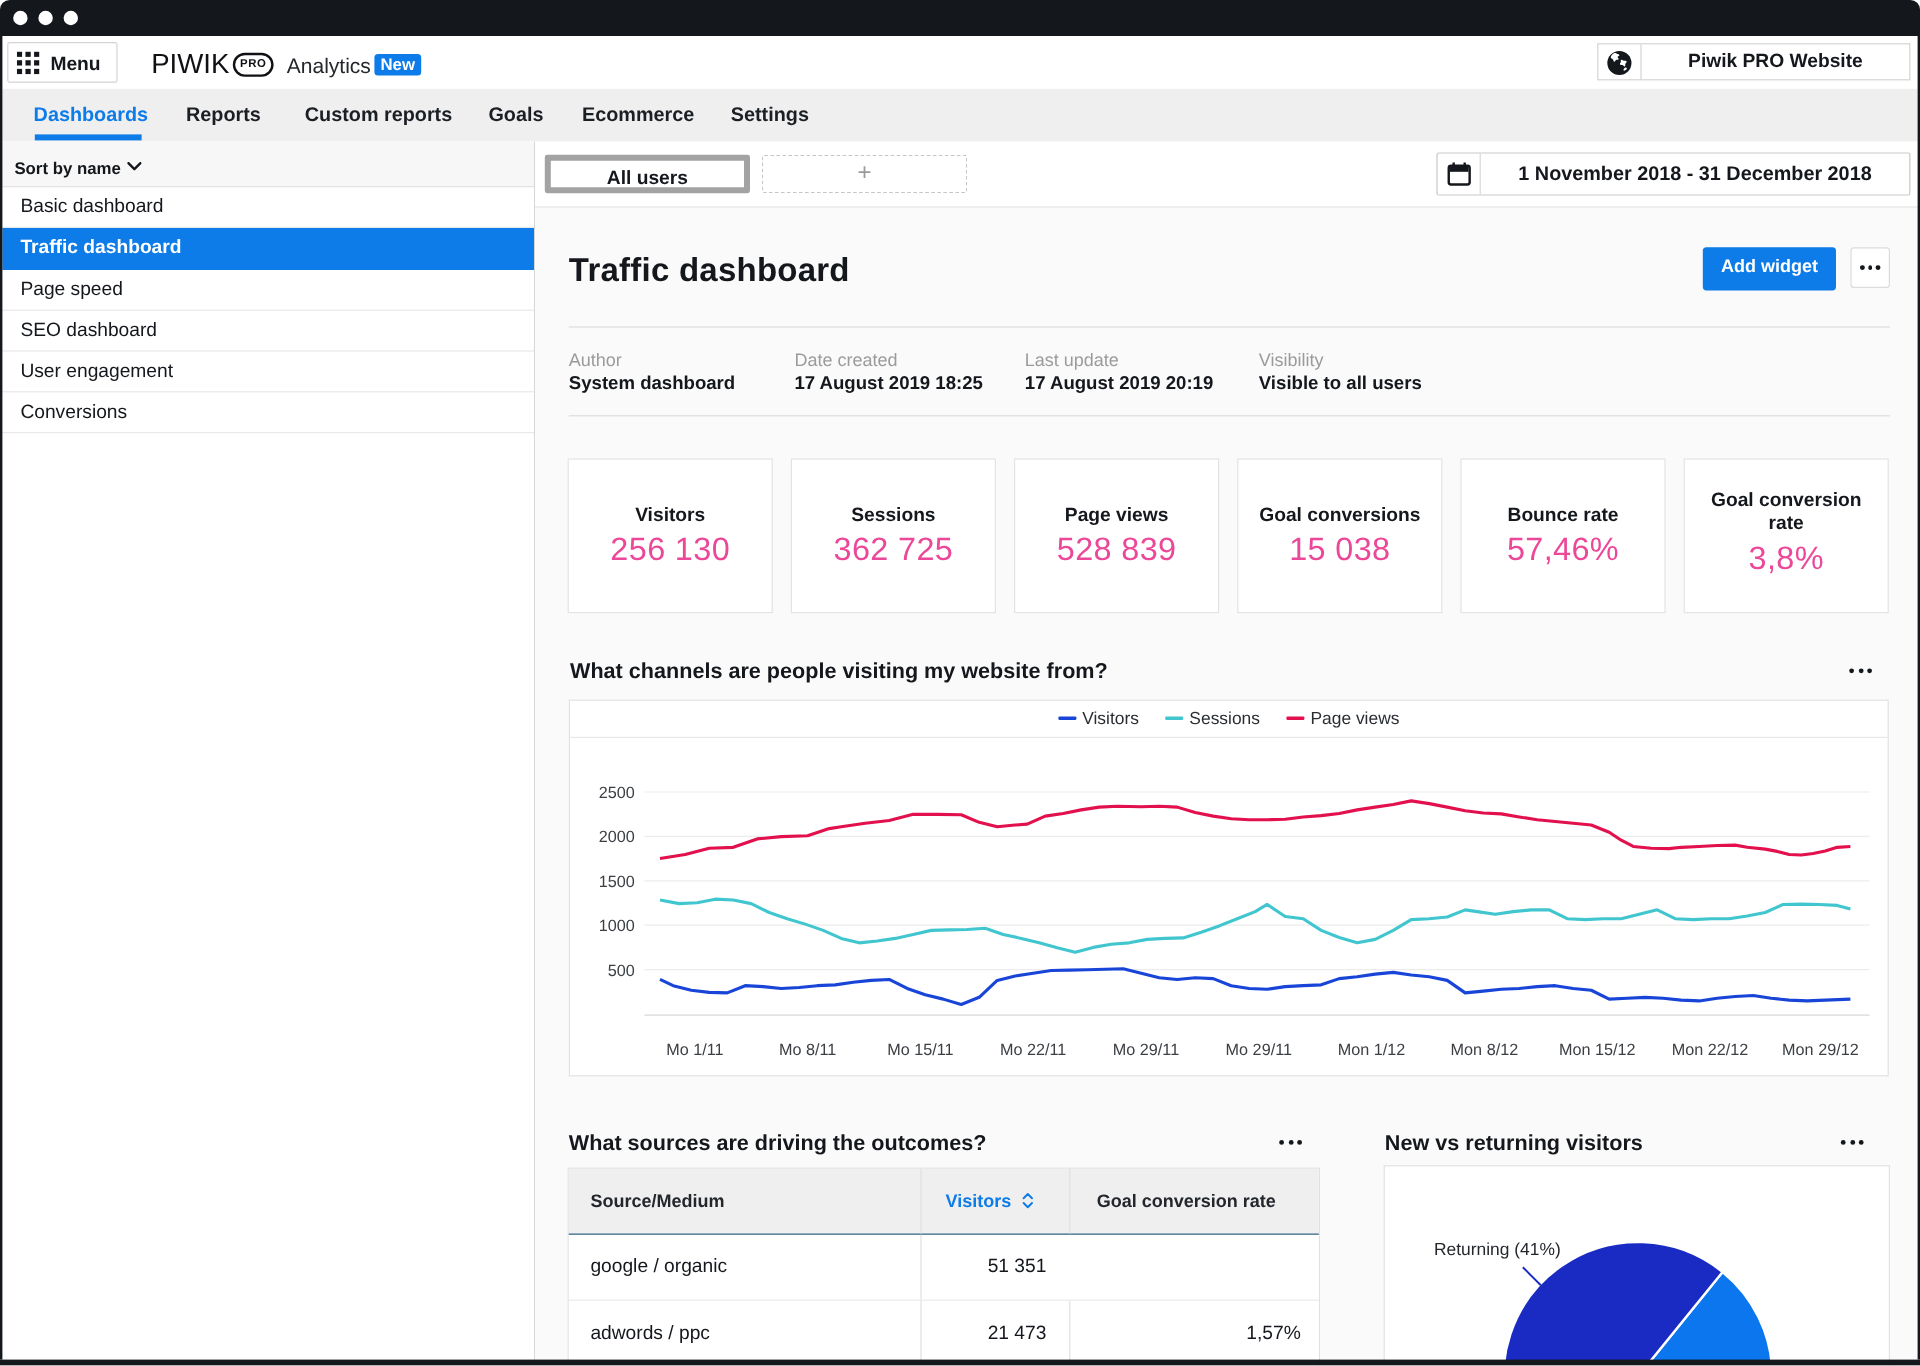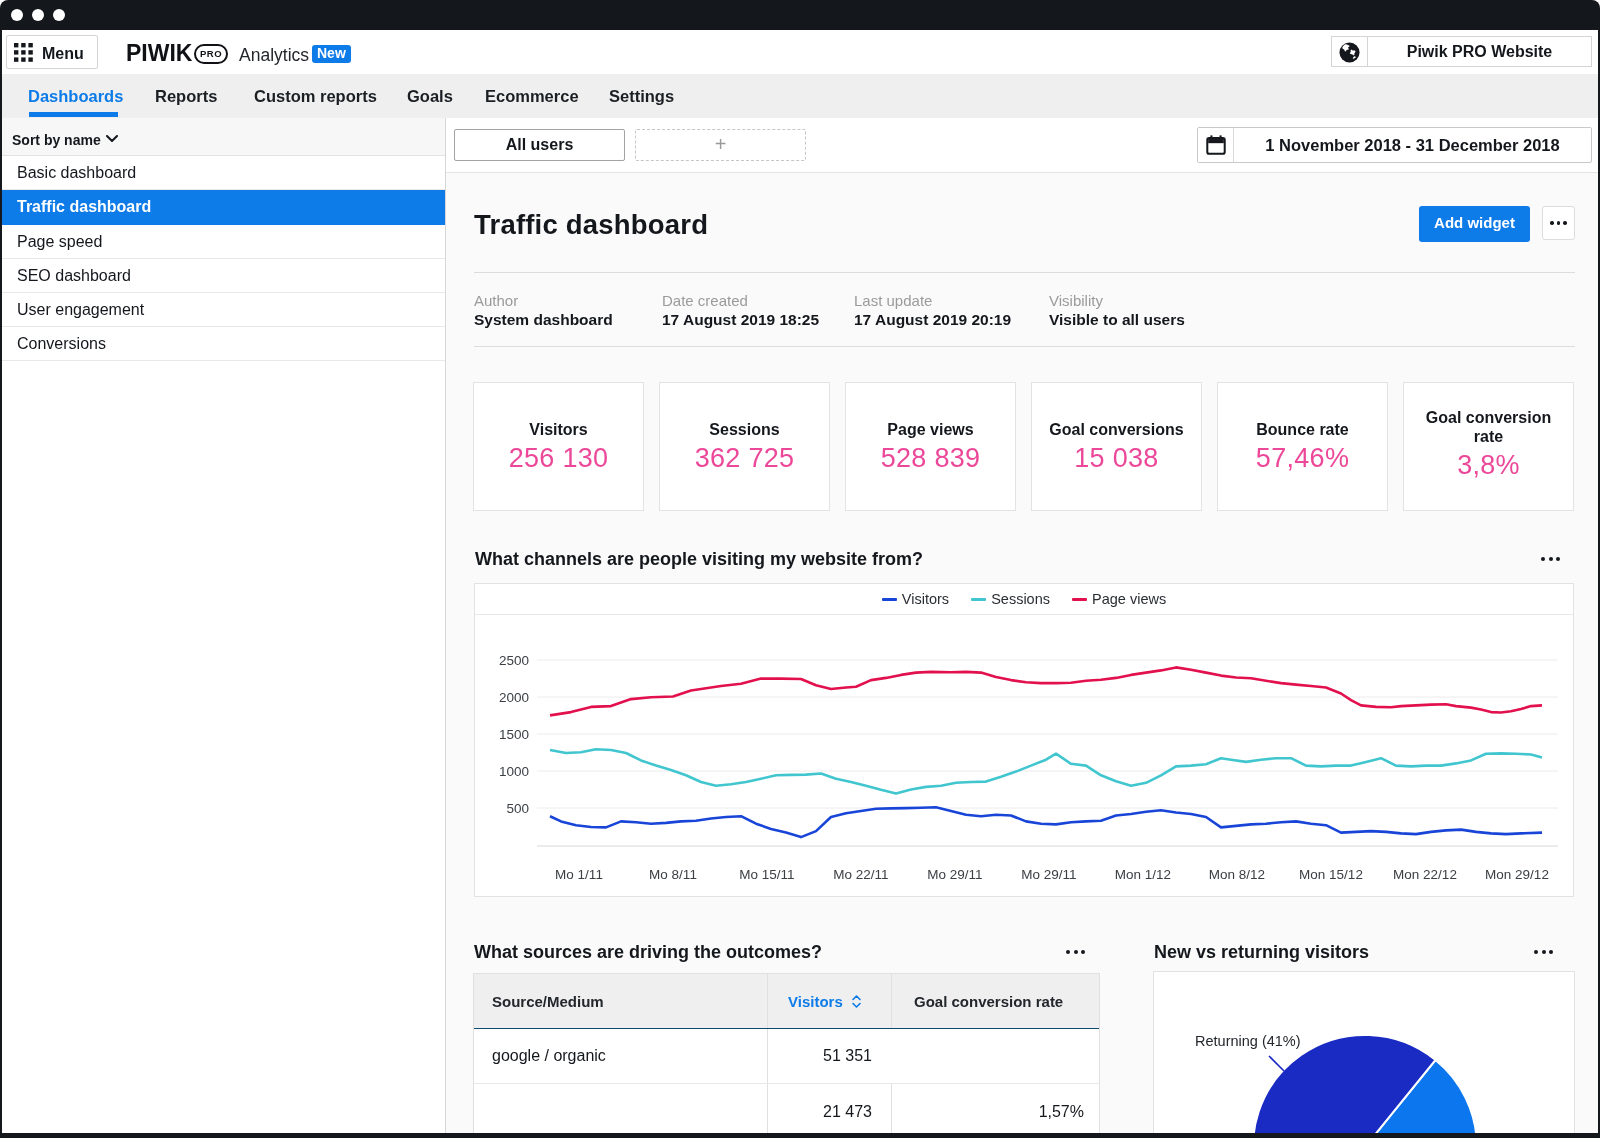--- a/index.html
+++ b/index.html
@@ -9,21 +9,21 @@
 .topbar { position:absolute; left:0; top:0; width:1600px; height:30px; background:#14171c; border-radius:8px 8px 0 0; z-index:50; }
 .dot { position:absolute; top:9px; width:12px; height:12px; border-radius:50%; background:#fff; }
 .edgeL { position:absolute; left:0; top:30px; width:2px; height:1103px; background:#14171c; z-index:50; }
 .edgeR { position:absolute; right:0; top:30px; width:2px; height:1103px; background:#14171c; z-index:50; }
 .edgeB { position:absolute; left:0; top:1133px; width:1600px; height:5px; background:#14171c; z-index:50; }
 
 .header { position:absolute; left:2px; top:30px; width:1596px; height:44px; background:#fff; }
 .menubtn { position:absolute; left:6px; top:35px; width:92px; height:34px; border:1px solid #d4d4d4; border-radius:2px; background:#fff; }
 .menubtn .gicon { position:absolute; left:7px; top:7px; }
 .menubtn span { position:absolute; left:35px; top:9px; font-size:16px; font-weight:600; color:#14171c; }
-.logo { position:absolute; left:126px; top:42px; font-size:23px; font-weight:700; letter-spacing:0; color:#101114; line-height:1; }
+.logo { position:absolute; left:126px; top:42px; font-size:23px; font-weight:400; letter-spacing:0; color:#101114; line-height:1; }
 .propill { position:absolute; left:194px; top:44px; width:34px; height:20px; border:2.5px solid #101114; border-radius:10px; text-align:center; font-size:9.5px; font-weight:800; line-height:15px; color:#101114; letter-spacing:0.5px; }
 .analytics { position:absolute; left:239px; top:45px; font-size:17.5px; color:#23262b; }
 .newbadge { position:absolute; left:312px; top:45px; height:18px; line-height:17px; background:#0d7be8; color:#fff; font-size:14px; font-weight:700; padding:0 5px; border-radius:3px; }
 .sitebox { position:absolute; left:1331px; top:36px; width:261px; height:31px; border:1px solid #d4d4d4; background:#fff; }
 .sitebox .cell { position:absolute; left:0; top:0; width:36px; height:29px; border-right:1px solid #d4d4d4; }
 .sitebox .name { position:absolute; left:36px; top:0; right:0; height:29px; text-align:center; line-height:29px; font-size:16px; font-weight:700; color:#14171c; }
 
 .tabbar { position:absolute; left:2px; top:74px; width:1596px; height:44px; background:#efefef; }
 .tab { position:absolute; top:13px; font-size:16.5px; font-weight:600; color:#1b1f24; }
 .tab.active { color:#0d7be8; }
@@ -32,21 +32,21 @@
 .sidebar { position:absolute; left:2px; top:118px; width:444px; height:1015px; background:#fff; border-right:1px solid #d6d6d6; }
 .srow { position:relative; height:36px; border-bottom:1px solid #e2e2e2; }
 .search-ph { position:absolute; left:38px; top:9px; font-size:16.5px; color:#9aa0a6; }
 .sortrow { position:relative; height:38px; background:#f7f7f7; border-bottom:1px solid #e2e2e2; }
 .sortrow b { position:absolute; left:10px; top:14px; font-size:14px; font-weight:700; color:#14171c; }
 .item { position:relative; height:34px; border-bottom:1px solid #e8e8e8; font-size:16px; color:#14171c; line-height:34px; padding-left:15px; }
 .item.sel { background:#0d7be8; color:#fff; font-weight:700; border-bottom:none; height:35px; }
 
 .main { position:absolute; left:446px; top:118px; width:1152px; height:1015px; background:#fff; }
 .canvas { position:absolute; left:446px; top:172px; width:1152px; height:961px; background:#fafafa; border-top:1px solid #e4e4e4; }
-.btn-allusers { position:absolute; left:454px; top:129px; width:171px; height:32px; border:1px solid #a3a3a3; border-radius:2px; background:#fff; text-align:center; line-height:30px; font-size:16px; font-weight:700; color:#14171c; }
+.btn-allusers { position:absolute; left:454px; top:129px; width:171px; height:32px; border:5px solid #a3a3a3; border-radius:2px; background:#fff; text-align:center; line-height:30px; font-size:16px; font-weight:700; color:#14171c; }
 .btn-plus { position:absolute; left:635px; top:129px; width:171px; height:32px; border:1px dashed #c6c6c6; border-radius:2px; background:#fff; text-align:center; line-height:28px; font-size:20px; color:#9a9a9a; }
 .datebox { position:absolute; left:1197px; top:127px; width:395px; height:36px; border:1px solid #c9c9c9; border-radius:2px; background:#fff; }
 .datebox .icell { position:absolute; left:0; top:0; width:36px; height:34px; border-right:1px solid #d9d9d9; }
 .datebox .dtext { position:absolute; left:36px; right:0; top:0; height:34px; text-align:center; line-height:34px; font-size:16.5px; font-weight:700; color:#14171c; }
 h1.dash { position:absolute; left:474px; top:209px; font-size:27.5px; font-weight:700; color:#14171c; letter-spacing:0.2px; }
 .btn-addw { position:absolute; left:1419px; top:206px; width:111px; height:36px; background:#0d7be8; border-radius:3px; color:#fff; text-align:center; line-height:34px; font-size:15px; font-weight:700; }
 .btn-dots { position:absolute; left:1542px; top:206px; width:33px; height:34px; background:#fff; border:1px solid #dcdcdc; border-radius:3px; }
 .ddd { display:block; position:relative; top:14px; margin:0 auto; width:17px; height:4px; }
 .ddd i { position:absolute; top:0; width:3.6px; height:3.6px; border-radius:50%; background:#14171c; }
 .hr1 { position:absolute; left:474px; width:1101px; height:1px; background:#dcdcdc; }
@@ -269,20 +269,23 @@
   </div>
   <div class="trow">
     <div class="c1">
         <span class="cellt" style="left:18px">google / organic</span>
       </div>
     <div class="c2">
         <span class="cellt" style="right:19px">51 351</span>
       </div>
   </div>
   <div class="trow" style="border-bottom:none">
+    <div class="c1">
+        <span class="cellt" style="left:18px">adwords / ppc</span>
+      </div>
     <div class="c2">
         <span class="cellt" style="right:19px">21 473</span>
       </div>
     <div class="c3">
         <span class="cellt" style="right:17px">1,57%</span>
       </div>
   </div>
 </div>
 <span class="wtitle" style="left:1154px; top:942px">New vs returning visitors</span>
 <span class="wdots" style="left:1534px; top:950px">

